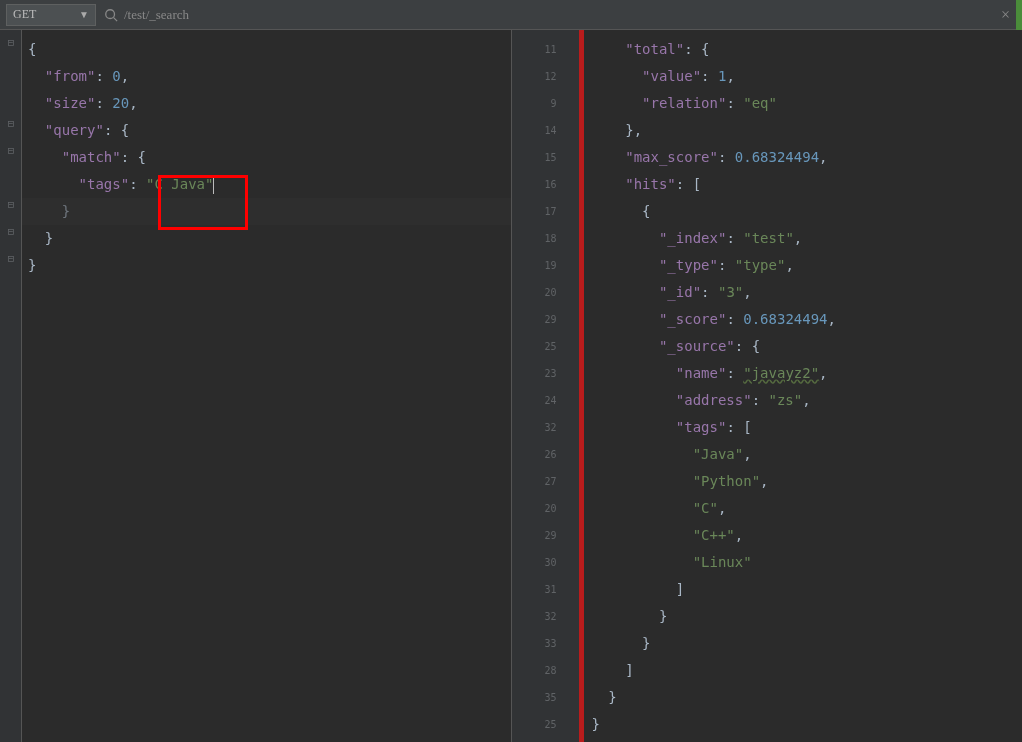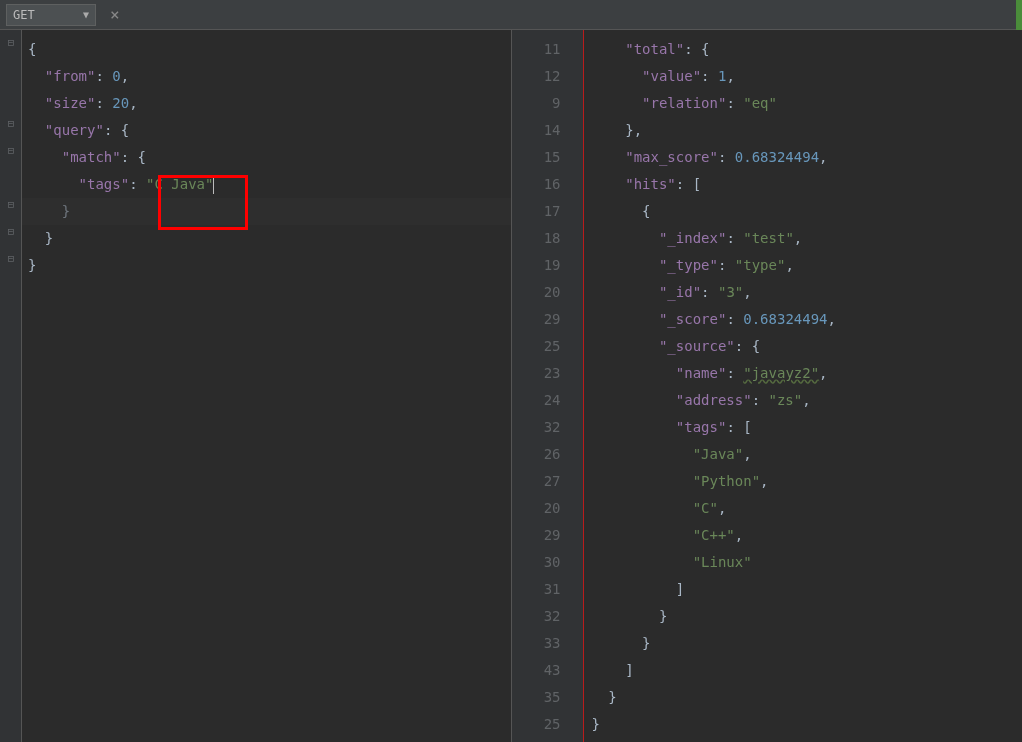--- a/index.html
+++ b/index.html
@@ -14,20 +14,21 @@
     position: relative;
   }
   .toolbar {
     height: 30px;
     background: #3c3f41;
     border-bottom: 1px solid #555;
     display: flex;
     align-items: center;
     padding: 0 6px;
     gap: 8px;
+    font-family: Liberation Serif, serif;
   }
   .method-select {
     background: #4c5052;
     border: 1px solid #5e6060;
     color: #bbb;
     height: 22px;
     width: 90px;
     display: flex;
     align-items: center;
     justify-content: space-between;
@@ -86,27 +87,27 @@
     line-height: 27px;
     white-space: pre;
   }
   .gutter-right {
     position: absolute;
     left: 0;
     top: 0;
     width: 72px;
     height: 100%;
     background: #313335;
-    border-right: 1px solid #b91c1c;
+    border-right: 5px solid #b91c1c;
     text-align: right;
     padding-right: 22px;
     padding-top: 6px;
     line-height: 27px;
     color: #606366;
-    font-size: 14px;
+    font-size: 10px;
   }
   .code-area-right {
     padding-left: 80px;
     padding-top: 6px;
     line-height: 27px;
     white-space: pre;
   }
   .s { color: #6a8759; }
   .sh { color: #6a8759; text-decoration: underline wavy #556b3f; }
   .n { color: #6897bb; }
@@ -148,20 +149,27 @@
     background: #4a8c3a;
   }
 </style>
 </head>
 <body>
 
 <div class="toolbar">
   <div class="method-select">
     <span>GET</span>
     <span class="chevron">▼</span>
+  </div>
+  <div class="search-box">
+    <svg class="search-icon-svg" viewBox="0 0 16 16">
+      <circle cx="7" cy="7" r="5"></circle>
+      <line x1="11" y1="11" x2="15" y2="15"></line>
+    </svg>
+    <span>/test/_search</span>
   </div>
   <span class="close-x">×</span>
   <div class="green-edge"></div>
 </div>
 
 <div class="main">
   <div class="pane pane-left">
     <div class="cursor-line" style="top:168px;"></div>
     <div class="gutter" id="req-gutter">
         <div class="fold-marker" style="top: 6px;">⊟</div>
@@ -194,21 +202,21 @@
         <div>24</div>
         <div>32</div>
         <div>26</div>
         <div>27</div>
         <div>20</div>
         <div>29</div>
         <div>30</div>
         <div>31</div>
         <div>32</div>
         <div>33</div>
-        <div>43</div>
+        <div>28</div>
         <div>35</div>
         <div>25</div>
       </div>
     <div class="code-area-right" id="res-code"><div><span class="p">    </span><span class="pk">"total"</span><span class="p">: {</span></div><div><span class="p">      </span><span class="pk">"value"</span><span class="p">: </span><span class="n">1</span><span class="p">,</span></div><div><span class="p">      </span><span class="pk">"relation"</span><span class="p">: </span><span class="s">"eq"</span></div><div><span class="p">    },</span></div><div><span class="p">    </span><span class="pk">"max_score"</span><span class="p">: </span><span class="n">0.68324494</span><span class="p">,</span></div><div><span class="p">    </span><span class="pk">"hits"</span><span class="p">: [</span></div><div><span class="p">      {</span></div><div><span class="p">        </span><span class="pk">"_index"</span><span class="p">: </span><span class="s">"test"</span><span class="p">,</span></div><div><span class="p">        </span><span class="pk">"_type"</span><span class="p">: </span><span class="s">"type"</span><span class="p">,</span></div><div><span class="p">        </span><span class="pk">"_id"</span><span class="p">: </span><span class="s">"3"</span><span class="p">,</span></div><div><span class="p">        </span><span class="pk">"_score"</span><span class="p">: </span><span class="n">0.68324494</span><span class="p">,</span></div><div><span class="p">        </span><span class="pk">"_source"</span><span class="p">: {</span></div><div><span class="p">          </span><span class="pk">"name"</span><span class="p">: </span><span class="sh">"javayz2"</span><span class="p">,</span></div><div><span class="p">          </span><span class="pk">"address"</span><span class="p">: </span><span class="s">"zs"</span><span class="p">,</span></div><div><span class="p">          </span><span class="pk">"tags"</span><span class="p">: [</span></div><div><span class="p">            </span><span class="s">"Java"</span><span class="p">,</span></div><div><span class="p">            </span><span class="s">"Python"</span><span class="p">,</span></div><div><span class="p">            </span><span class="s">"C"</span><span class="p">,</span></div><div><span class="p">            </span><span class="s">"C++"</span><span class="p">,</span></div><div><span class="p">            </span><span class="s">"Linux"</span></div><div><span class="p">          ]</span></div><div><span class="p">        }</span></div><div><span class="p">      }</span></div><div><span class="p">    ]</span></div><div><span class="p">  }</span></div><div><span class="p">}</span></div></div>
   </div>
 </div>
 
 <div class="highlight-box" id="hl-box" style="left: 158px; top: 175px; width: 90px; height: 55px; border-color: rgb(255, 0, 0);"></div>
 
 </body></html>

